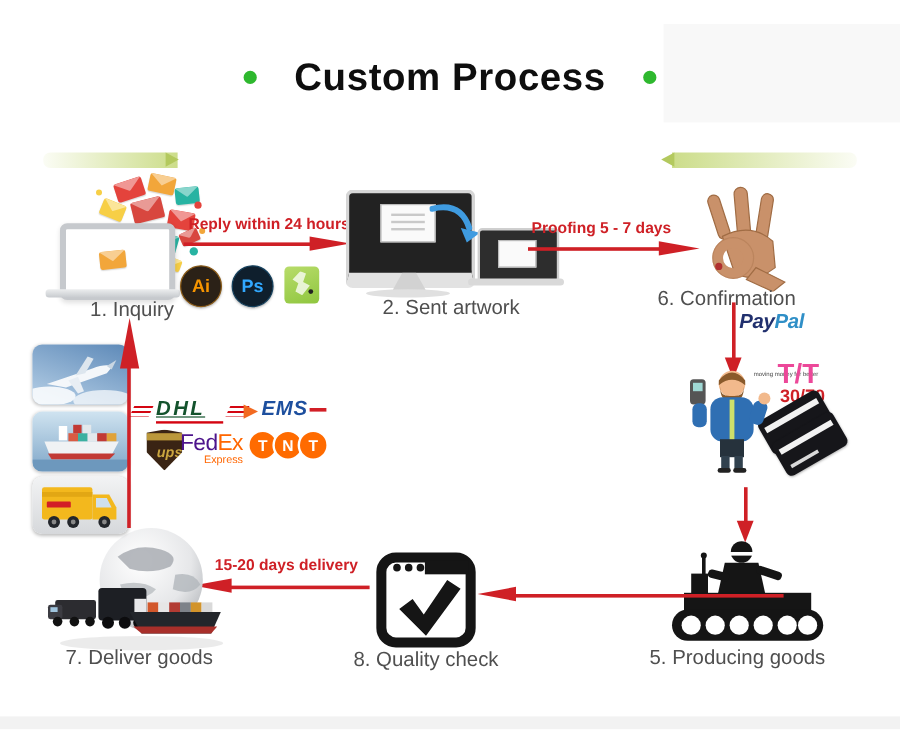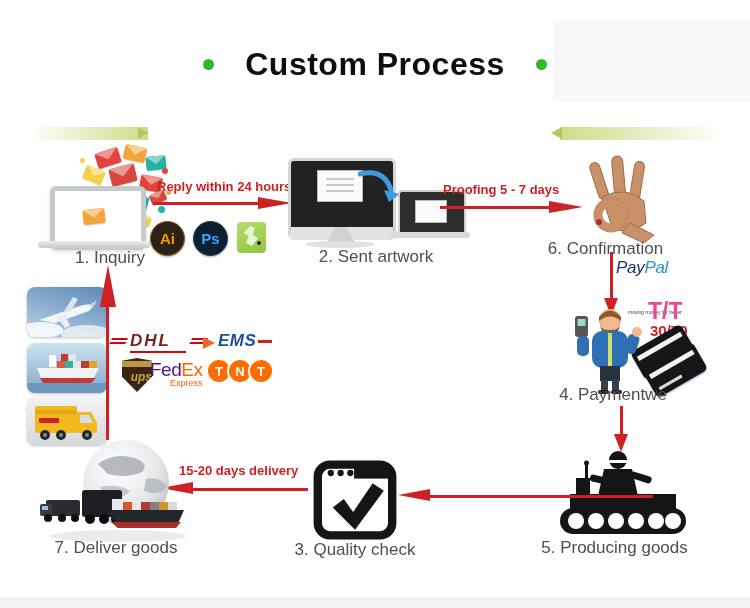--- a/index.html
+++ b/index.html
@@ -64,34 +64,34 @@
   .imac-screen{left:288px;top:158px;width:102px;height:66px;background:#222;border:3px solid #d6d6d6;border-bottom:13px solid #e2e2e2;border-radius:6px;}
   .imac-doc{position:absolute;left:26px;top:9px;width:44px;height:30px;background:#fafafa;border:1px solid #bbb;}
   .imac-doc i{position:absolute;left:8px;width:28px;height:2px;background:#c9c9c9;}
   .imac-stand{left:327px;top:227px;width:28px;height:15px;background:#d2d2d2;clip-path:polygon(30% 0,70% 0,100% 100%,0 100%);}
   .imac-base{left:305px;top:241px;width:70px;height:7px;border-radius:50%;background:#e0e0e0;}
   .lap2-screen{left:398px;top:190px;width:64px;height:42px;background:#2d2d2d;border:2px solid #cfcfcf;border-radius:4px;}
   .lap2-doc{position:absolute;left:15px;top:8px;width:30px;height:21px;background:#fafafa;border:1px solid #bbb;}
   .lap2-base{left:390px;top:232px;width:80px;height:6px;border-radius:3px;background:#d9d9d9;}
 
   
-  .paypal{left:616px;top:258px;font-style:italic;font-weight:400;font-size:17px;letter-spacing:-.3px;}
+  .paypal{left:616px;top:258px;font-style:italic;font-weight:700;font-size:17px;letter-spacing:-.3px;}
   .paypal .pay{color:#21306e;} .paypal .pal{color:#2f8fc7;}
   .wu-box{left:612px;top:284px;width:86px;height:24px;background:#111;display:flex;align-items:center;justify-content:center;gap:4px;}
   .wu-left{color:#ffd400;font-size:6px;font-weight:700;line-height:1.15;text-align:right;}
   .wu-big{color:#ffd400;font-size:14px;font-weight:900;font-style:italic;}
   .wu-tag{left:612px;top:309px;width:86px;text-align:center;font-size:5px;color:#444;}
   .tt{left:648px;top:298px;font-size:23px;font-weight:700;color:#ec4899;}
   .tt-split{left:650px;top:322px;font-size:15px;font-weight:700;color:#cf2026;}
   .card{width:58px;height:32px;background:#16161a;border-radius:5px;transform:rotate(-30deg);box-shadow:0 1px 2px rgba(0,0,0,.3);}
   .card::after{content:"";position:absolute;left:4px;top:7px;width:50px;height:5px;background:#f2f2f2;}
   .card::before{content:"";position:absolute;left:6px;bottom:6px;width:26px;height:3px;background:#d9d9d9;}
 
   
-  .dhl-text{left:130px;top:331px;color:#7f1d1d;font-weight:900;font-style:italic;font-size:17px;letter-spacing:2px;}
+  .dhl-text{left:130px;top:331px;color:#14532d;font-weight:900;font-style:italic;font-size:17px;letter-spacing:2px;text-decoration:underline;}
   .dhl-dash{width:16px;height:9px;background:repeating-linear-gradient(180deg,#d40511 0 2px,transparent 2px 4.5px);transform:skewX(-25deg);}
   .dhl-under{left:130px;top:351px;width:56px;height:1.5px;background:#d40511;}
   .ems-tri{left:203px;top:337px;width:0;height:0;border-top:6px solid transparent;border-bottom:6px solid transparent;border-left:12px solid #f26a21;}
   .ems-text{left:218px;top:331px;color:#1d4f9e;font-weight:900;font-style:italic;font-size:17px;letter-spacing:.5px;}
   .ems-dash{left:258px;top:340px;width:14px;height:3px;background:#d21f26;}
   .ups-shield{left:122px;top:358px;width:30px;height:34px;background:#3a2414;
               clip-path:polygon(0 8%,50% 0,100% 8%,100% 55%,50% 100%,0 55%);
               display:flex;align-items:center;justify-content:flex-end;}
   .ups-shield::before{content:"";position:absolute;left:0;top:3px;width:100%;height:6px;background:#caa53f;opacity:.9;}
   .ups-text{color:#caa53f;font-weight:900;font-style:italic;font-size:12px;margin-top:4px;}
@@ -223,21 +223,20 @@
     <rect x="18" y="27" width="36" height="37" rx="10" fill="#2f6fb3"></rect>
     <rect x="34" y="29" width="4" height="35" fill="#cfe06a"></rect>
     <rect x="52" y="30" width="12" height="20" rx="5" fill="#2f6fb3" transform="rotate(18 58 40)"></rect>
     <circle cx="63" cy="28" r="5" fill="#f2b98c"></circle>
     <rect x="26" y="62" width="20" height="15" fill="#26323c"></rect>
     <rect x="27" y="76" width="7" height="11" fill="#31414e"></rect>
     <rect x="38" y="76" width="7" height="11" fill="#31414e"></rect>
     <rect x="24" y="86" width="11" height="4" rx="2" fill="#222"></rect>
     <rect x="37" y="86" width="11" height="4" rx="2" fill="#222"></rect>
   </svg>
-  <div class="abs step-label" style="left:548px;top:385px;width:130px;">4. Paymentwe</div>
 
   <div class="abs v-line" style="left:620px;top:406px;height:30px;"></div>
   <div class="abs head-down" style="left:614px;top:434px;"></div>
 
   <svg class="abs" style="left:552px;top:450px;" width="140" height="88" viewBox="0 0 140 88">
     <g fill="#151515">
       <circle cx="66" cy="10" r="9"></circle>
       <rect x="56" y="10" width="20" height="3" fill="#fff"></rect>
       <path d="M52 19 L80 19 L86 46 L46 46 Z"></path>
       <rect x="38" y="26" width="18" height="7" rx="3" transform="rotate(14 47 29)"></rect>
@@ -263,21 +262,21 @@
   <div class="abs head-left" style="left:398px;top:489px;"></div>
 
   <svg class="abs" style="left:313px;top:460px;" width="84" height="80" viewBox="0 0 90 86">
     <rect x="5" y="5" width="80" height="76" rx="13" fill="#fff" stroke="#151515" stroke-width="9"></rect>
     <rect x="44" y="8" width="39" height="12" fill="#151515"></rect>
     <circle cx="19" cy="14" r="3.4" fill="#151515"></circle>
     <circle cx="29.5" cy="14" r="3.4" fill="#151515"></circle>
     <circle cx="40" cy="14" r="3.4" fill="#151515"></circle>
     <polygon points="21,51 33,42 43,56 64,25 76,33 45,75" fill="#151515"></polygon>
   </svg>
-  <div class="abs step-label" style="left:290px;top:540px;width:130px;">3. Quality check</div>
+  <div class="abs step-label" style="left:290px;top:540px;width:130px;">8. Quality check</div>
 
   <div class="abs red-note" style="left:179px;top:463px;">15-20 days delivery</div>
   <div class="abs h-line" style="left:192px;top:488px;width:116px;"></div>
   <div class="abs head-left" style="left:161px;top:482px;"></div>
 
   <svg class="abs" style="left:38px;top:438px;" width="160" height="105" viewBox="0 0 160 105">
     <defs>
       <radialGradient id="globeGrad" cx="40%" cy="32%" r="75%">
         <stop offset="0%" stop-color="#ffffff"></stop>
         <stop offset="65%" stop-color="#e6e7e9"></stop>

